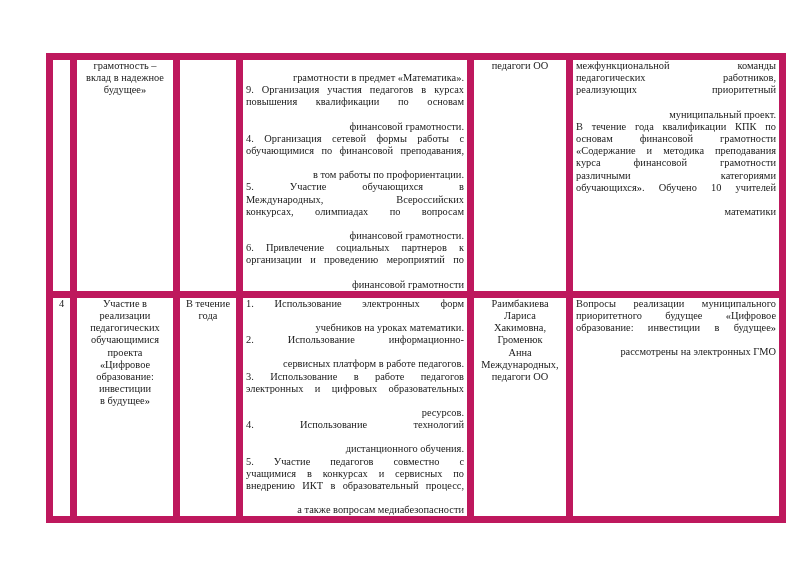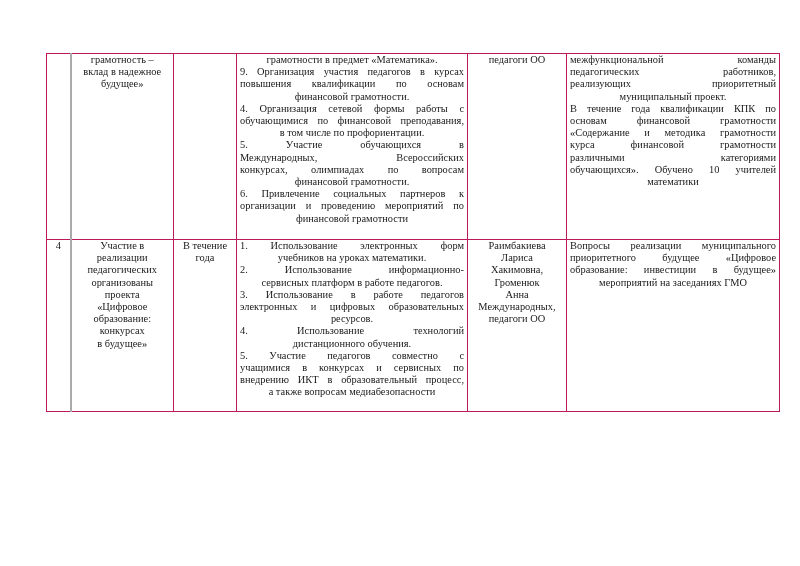--- a/index.html
+++ b/index.html
@@ -1,25 +1,25 @@
 <!DOCTYPE html>
 <html><head>
 <meta charset="utf-8">
 <style>
   html, body { margin:0; padding:0; background:#ffffff; }
   body { width:800px; height:566px; position:relative; overflow:hidden;
          font-family:"Liberation Serif", "DejaVu Serif", serif; color:#1a1a1a; }
   table.doc { position:absolute; left:46px; top:53px; width:733px;
               border-collapse:collapse; table-layout:fixed; font-size:10.4px; line-height:12.2px; }
-  table.doc td { border:1px solid #be185d; vertical-align:top; padding:0 3px; }
+  table.doc td { border:7px solid #be185d; vertical-align:top; padding:0 3px; }
   table.doc td.num { border-right:2px solid #aaa; text-align:center; }
   .center { text-align:center; }
   .line { display:block; }
   .jl { display:block; text-align:justify; text-align-last:justify; }
-  .ll { display:block; text-align:center; }
+  .ll { display:block; text-align:right;margin-top:12px; }
 </style>
 </head>
 <body>
 
 <table class="doc">
   <colgroup>
     <col style="width:24px">
     <col style="width:103px">
     <col style="width:63px">
     <col style="width:231px">
@@ -35,57 +35,57 @@
       <span class="line">будущее»</span>
     </td>
     <td class="center"><span></span></td>
     <td>
       <span class="ll">грамотности в предмет «Математика».</span>
       <span class="jl">9.   Организация участия педагогов в курсах</span>
       <span class="jl">повышения квалификации по основам</span>
       <span class="ll">финансовой грамотности.</span>
       <span class="jl">4.   Организация сетевой формы работы с</span>
       <span class="jl">обучающимися по финансовой преподавания,</span>
-      <span class="ll">в том числе по профориентации.</span>
+      <span class="ll">в том работы по профориентации.</span>
       <span class="jl">5.   Участие обучающихся в</span>
       <span class="jl">Международных, Всероссийских</span>
       <span class="jl">конкурсах, олимпиадах по вопросам</span>
       <span class="ll">финансовой грамотности.</span>
       <span class="jl">6.   Привлечение социальных партнеров к</span>
       <span class="jl">организации и проведению мероприятий по</span>
       <span class="ll">финансовой грамотности</span>
     </td>
     <td class="center">
       <span class="line">педагоги ОО</span>
     </td>
     <td>
       <span class="jl">межфункциональной команды</span>
       <span class="jl">педагогических работников,</span>
       <span class="jl">реализующих приоритетный</span>
       <span class="ll">муниципальный проект.</span>
       <span class="jl">В течение года квалификации КПК по</span>
       <span class="jl">основам финансовой грамотности</span>
-      <span class="jl">«Содержание и методика грамотности</span>
+      <span class="jl">«Содержание и методика преподавания</span>
       <span class="jl">курса финансовой грамотности</span>
       <span class="jl">различными категориями</span>
       <span class="jl">обучающихся». Обучено 10 учителей</span>
       <span class="ll">математики</span>
     </td>
   </tr>
   <tr style="height:172px">
     <td class="num center"><span>4</span></td>
     <td class="center">
       <span class="line">Участие в</span>
       <span class="line">реализации</span>
       <span class="line">педагогических</span>
-      <span class="line">организованы</span>
+      <span class="line">обучающимися</span>
       <span class="line">проекта</span>
       <span class="line">«Цифровое</span>
       <span class="line">образование:</span>
-      <span class="line">конкурсах</span>
+      <span class="line">инвестиции</span>
       <span class="line">в будущее»</span>
     </td>
     <td class="center">
       <span class="line">В течение</span>
       <span class="line">года</span>
     </td>
     <td>
       <span class="jl">1. Использование электронных форм</span>
       <span class="ll">учебников на уроках математики.</span>
       <span class="jl">2. Использование информационно-</span>
@@ -106,17 +106,17 @@
       <span class="line">Хакимовна,</span>
       <span class="line">Громенюк</span>
       <span class="line">Анна</span>
       <span class="line">Международных,</span>
       <span class="line">педагоги ОО</span>
     </td>
     <td>
       <span class="jl">Вопросы реализации муниципального</span>
       <span class="jl">приоритетного будущее «Цифровое</span>
       <span class="jl">образование: инвестиции в будущее»</span>
-      <span class="ll">мероприятий на заседаниях ГМО</span>
+      <span class="ll">рассмотрены на электронных ГМО</span>
     </td>
   </tr>
 </tbody>
   </table>
 
 </body></html>

